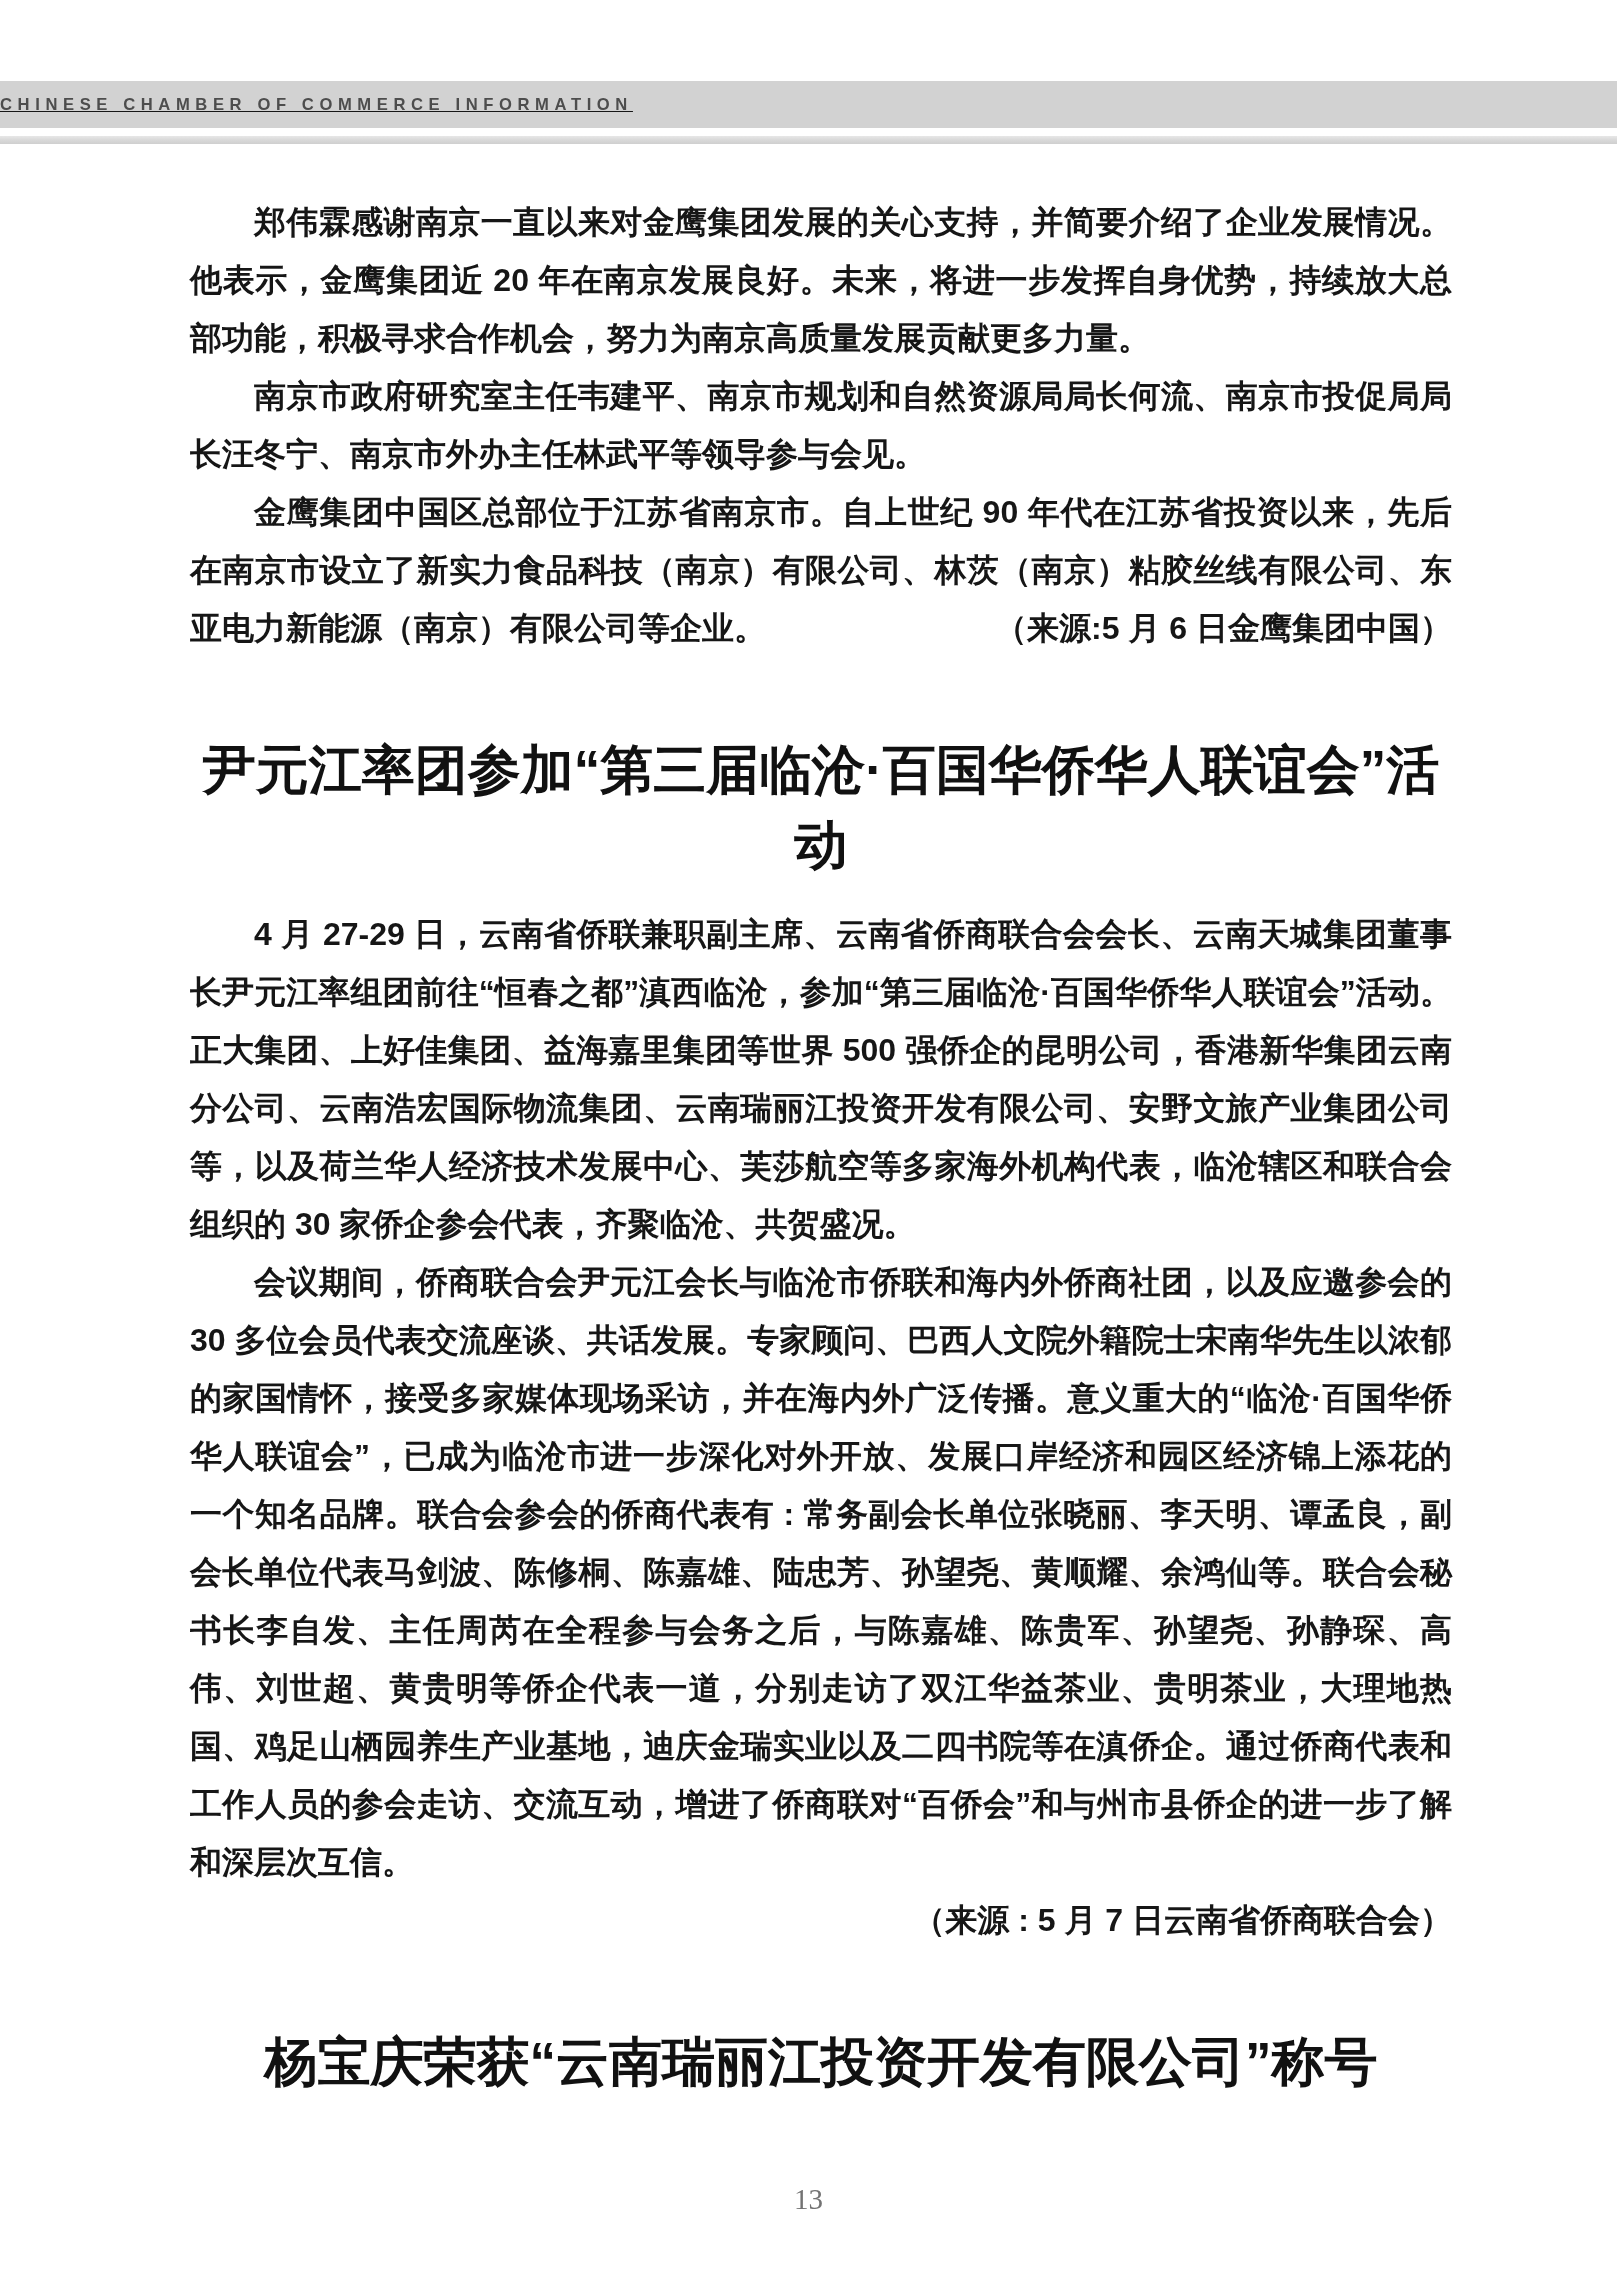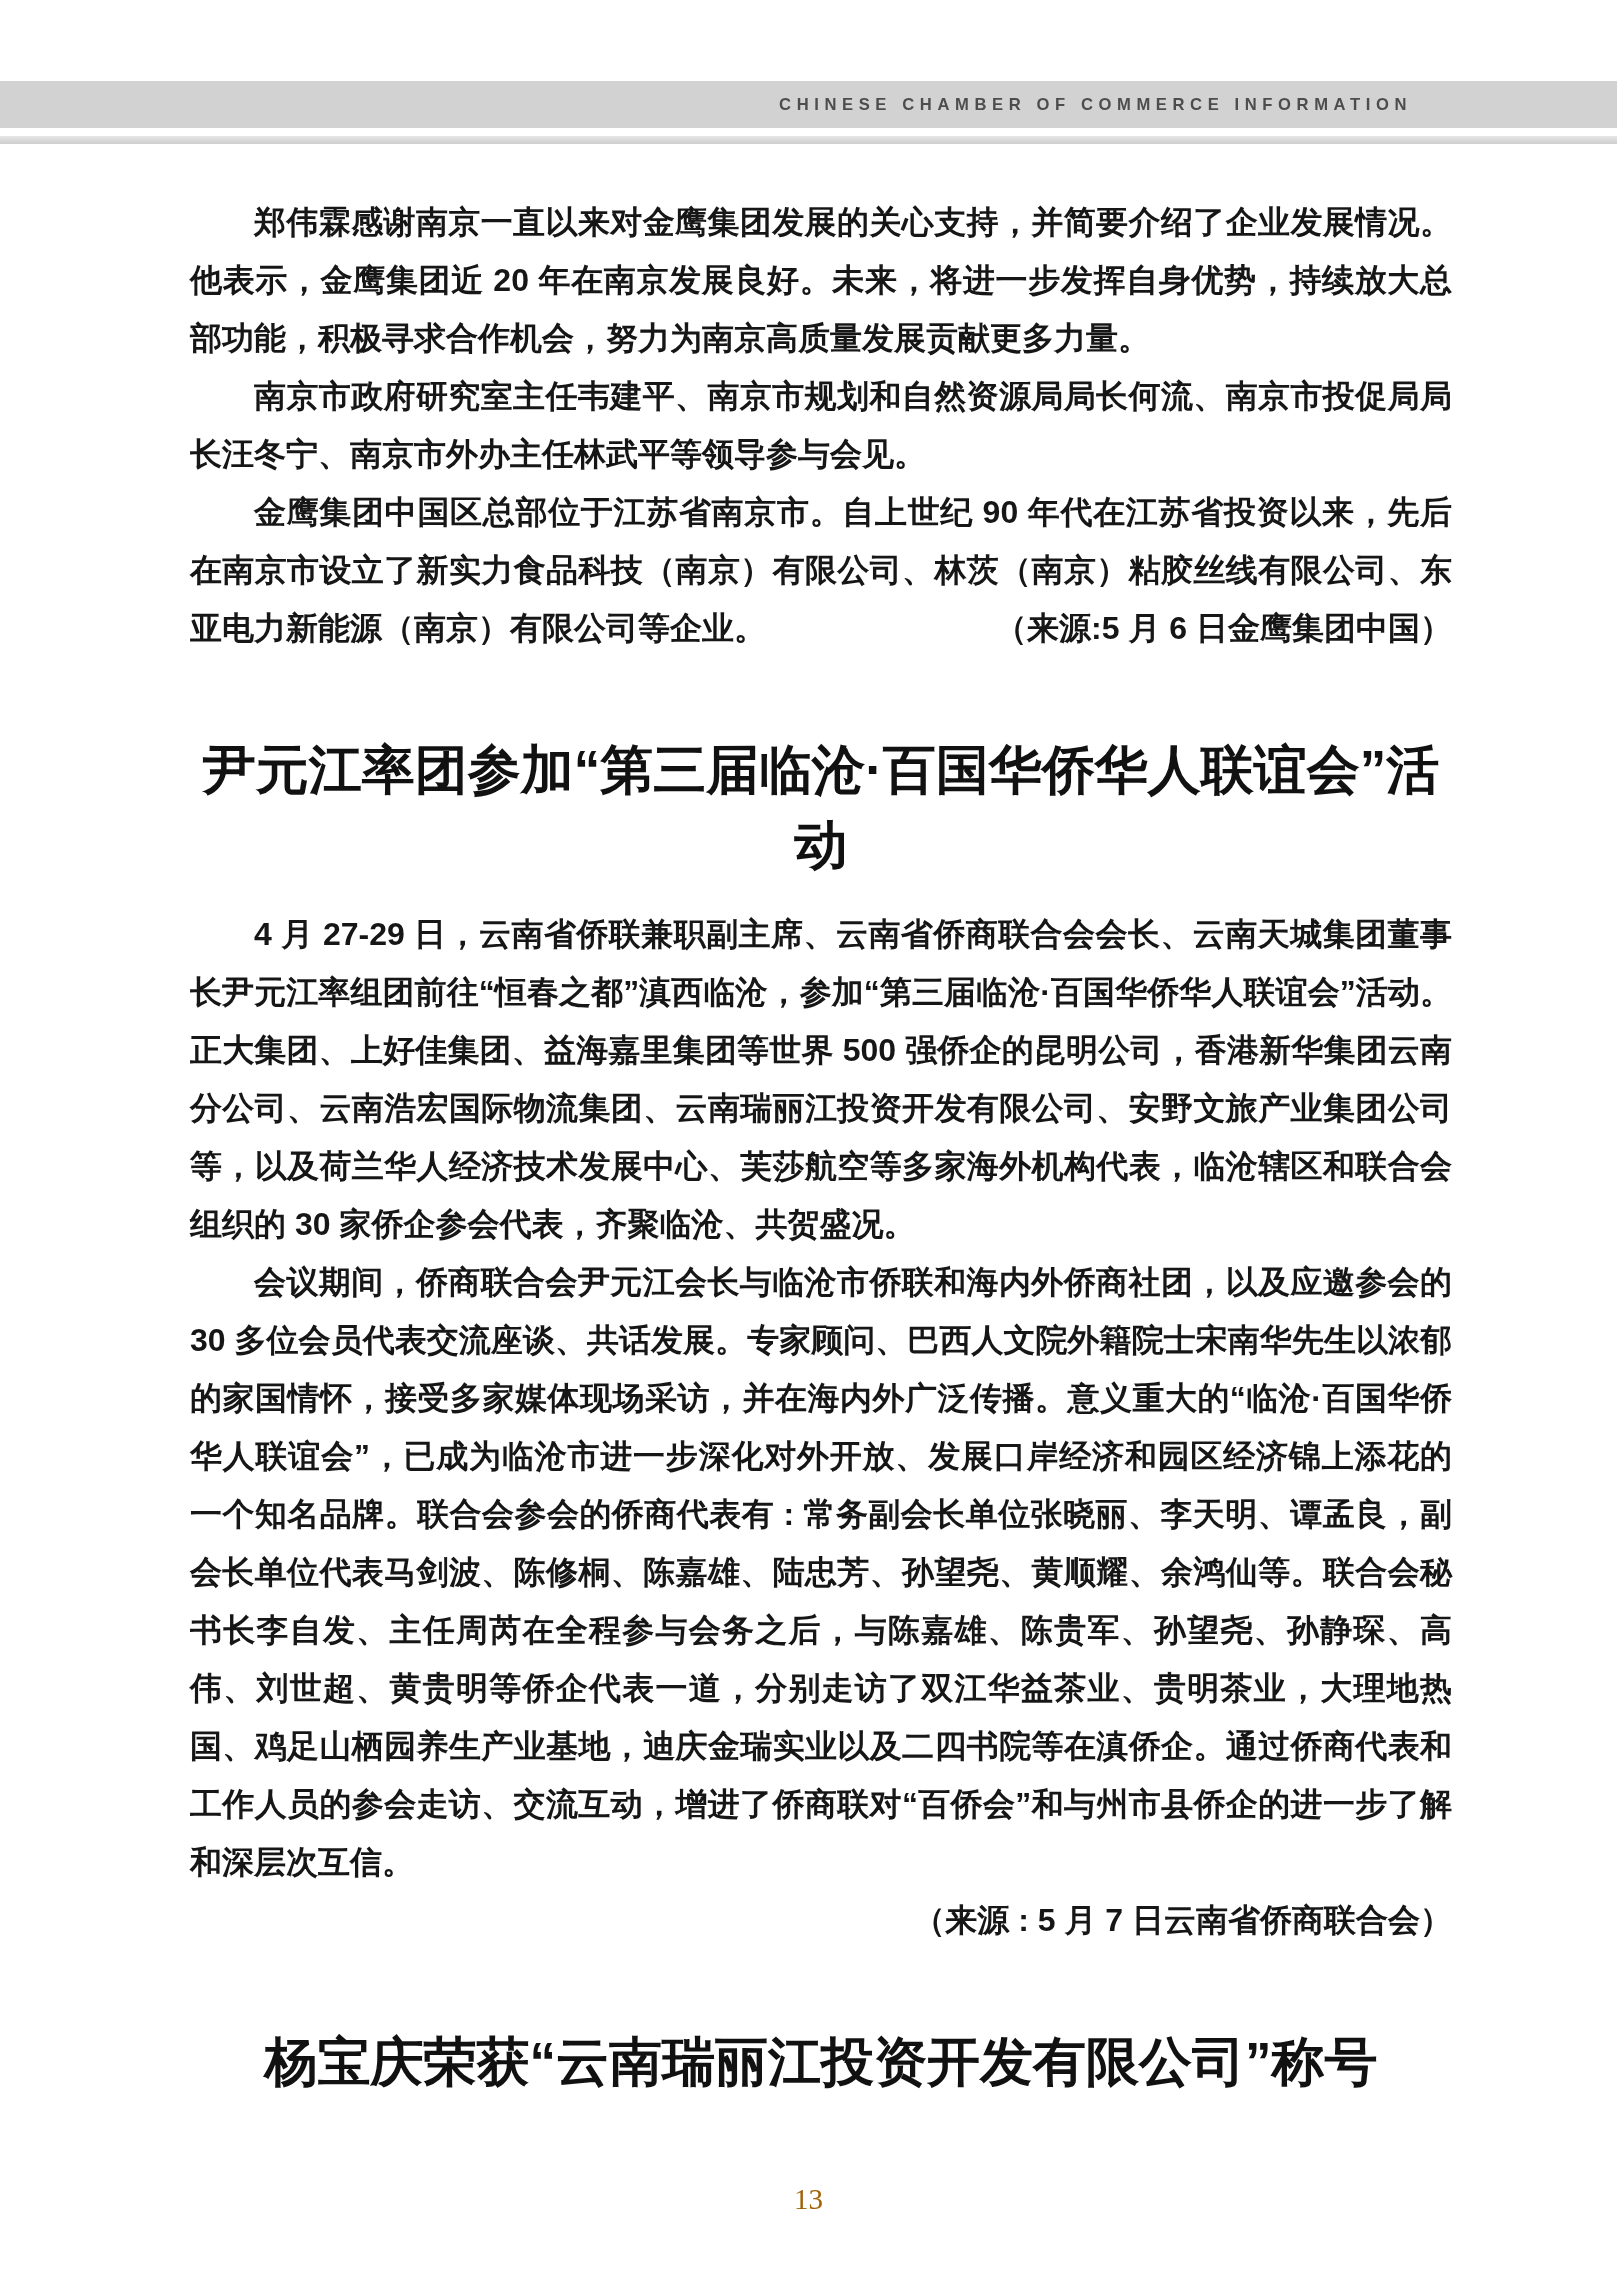--- a/index.html
+++ b/index.html
@@ -14,23 +14,23 @@
   }
 
   
   .header-band {
     position:absolute;
     top:81px; left:0; right:0;
     height:47px;
     background:#d2d2d2;
     display:flex;
     align-items:center;
-    justify-content:flex-end;
     padding-right:205px;
     box-sizing:border-box;
+    text-decoration:underline;
   }
   .header-band .banner-text {
     font-size:16.6px;
     letter-spacing:5.6px;
     color:#4d4d4d;
     font-weight:bold;
     white-space:nowrap;
   }
   .header-strip {
     position:absolute;
@@ -69,21 +69,21 @@
     color:#111111;
   }
 
   .page-number {
     position:absolute;
     top:2183px;
     left:0; right:0;
     text-align:center;
     font-family:"Liberation Serif", serif;
     font-size:29px;
-    color:#a16207;
+    color:#737373;
   }
 </style>
 </head>
 <body>
 
 <div class="page">
 
   <div class="header-band">
     <span class="banner-text">CHINESE CHAMBER OF COMMERCE INFORMATION</span>
   </div>

